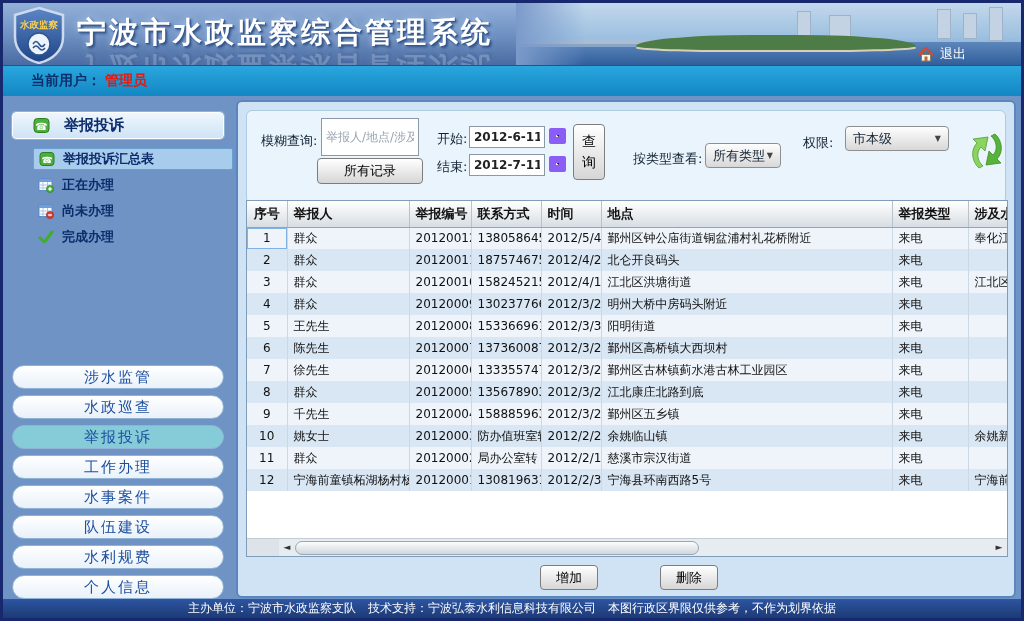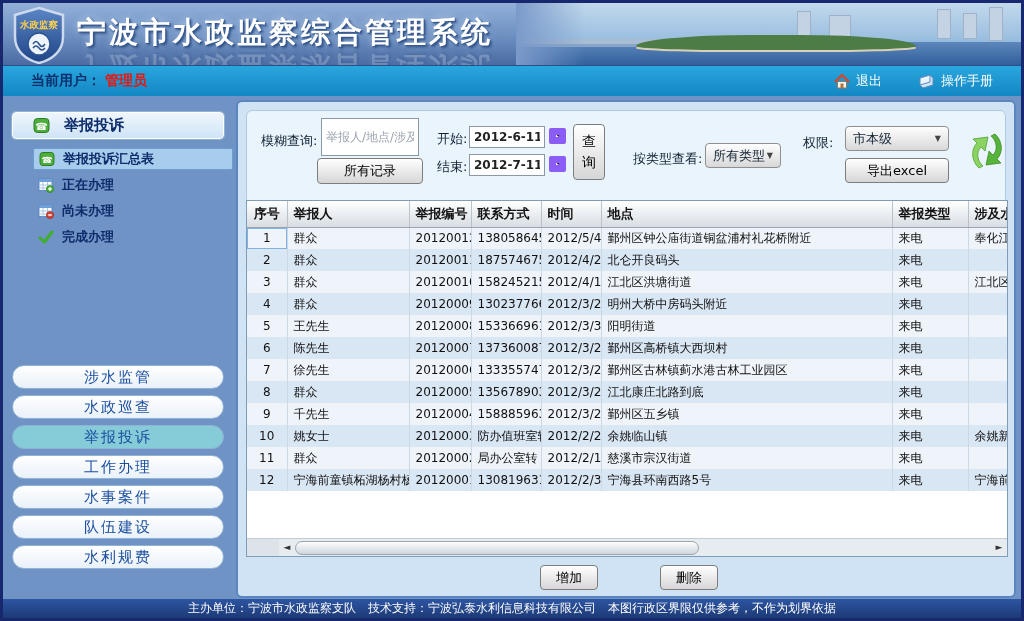--- a/index.html
+++ b/index.html
@@ -27,21 +27,21 @@
     background:#4e7c46; border-radius:50% 50% 40% 40%/90% 90% 30% 30%; box-shadow:0 2px 0 #d8d0b8; }
   .city-bridge{ position:absolute; left:0; bottom:22px; width:150px; height:5px;
     background:#a9bdd4; border-radius:2px; box-shadow:0 4px 0 -1px rgba(170,190,212,.6); }
   .city-bldg{ position:absolute; top:4px; width:14px; background:#c4d3e4; border:1px solid #9fb2c8; }
   
   .userbar{ position:absolute; left:0; top:63px; width:100%; height:30px;
     background:linear-gradient(#2aa6de,#1287c3); display:flex; align-items:center;
     padding:0 28px; font-size:14px; }
   .cu-label{ color:#0b2f6b; font-weight:bold; }
   .cu-name{ color:#e8170f; font-weight:bold; margin-left:4px; }
-  .ub-right{ margin-left:auto; display:flex; gap:36px; }
+  .ub-right{ margin-left:auto; display:flex; gap:36px;flex-direction:column; }
   .ub-item{ display:flex; align-items:center; gap:6px; color:#fff; font-size:13px; cursor:pointer; }
   
   .body-area{ position:absolute; left:0; top:93px; width:100%; height:503px; background:#6e93c4; }
   
   .side-group{ position:absolute; left:9px; top:16px; width:212px; height:27px;
     background:linear-gradient(#eef6fd,#cfe4f6); border:1px solid #fdfeff; border-radius:4px;
     display:flex; align-items:center; gap:14px; padding-left:20px;
     font-size:15px; font-weight:bold; color:#0d2c6b; box-shadow:0 0 0 1px #8fb2d5; }
   .submenu{ position:absolute; left:30px; top:52px; width:200px; }
   .sub-item{ display:flex; align-items:center; gap:8px; height:22px; margin-bottom:4px;
@@ -218,20 +218,21 @@
         </div>
       </div>
     <div class="side-menu">
         <div class="menu-btn">涉水监管</div>
         <div class="menu-btn">水政巡查</div>
         <div class="menu-btn active">举报投诉</div>
         <div class="menu-btn">工作办理</div>
         <div class="menu-btn">水事案件</div>
         <div class="menu-btn">队伍建设</div>
         <div class="menu-btn">水利规费</div>
+        <div class="menu-btn">个人信息</div>
       </div>
 
     <div class="panel">
 
       <div class="filterbar">
         <span class="flabel" style="left:14px; top:21px;">模糊查询:</span>
         <input class="tbox" style="left: 74px; top: 7px; width: 98px; height: 38px;" placeholder="举报人/地点/涉及水">
         <button class="btn" style="left:70px; top:47px; width:106px; height:26px;">所有记录</button>
 
         <span class="flabel" style="left:190px; top:19px;">开始:</span>
@@ -248,21 +249,20 @@
         <span class="dd" style="left:458px; top:32px; width:76px; height:25px;">
           <span>所有类型</span>
           <span class="arr">▼</span>
         </span>
 
         <span class="flabel" style="left:556px; top:23px;">权限:</span>
         <span class="dd" style="left:598px; top:15px; width:104px; height:25px;">
           <span>市本级</span>
           <span class="arr">▼</span>
         </span>
-        <button class="btn" style="left:598px; top:47px; width:104px; height:25px;">导出excel</button>
 
         <span class="refresh" style="left:722px; top:17px;">
           <svg width="36" height="46" viewBox="0 0 36 46">
             <path d="M26 6 C33 12 35 24 28 31 L32 35 L17 37 L20 23 L24 27 C29 22 28 13 22 8 Z" fill="#57b33a" stroke="#3f8c28" stroke-width="0.8"></path>
             <path d="M10 40 C3 34 1 22 8 15 L4 11 L19 9 L16 23 L12 19 C7 24 8 33 14 38 Z" fill="#8ad45f" stroke="#4f9e33" stroke-width="0.8"></path>
           </svg>
         </span>
       </div>
 
       <div class="tablebox">

